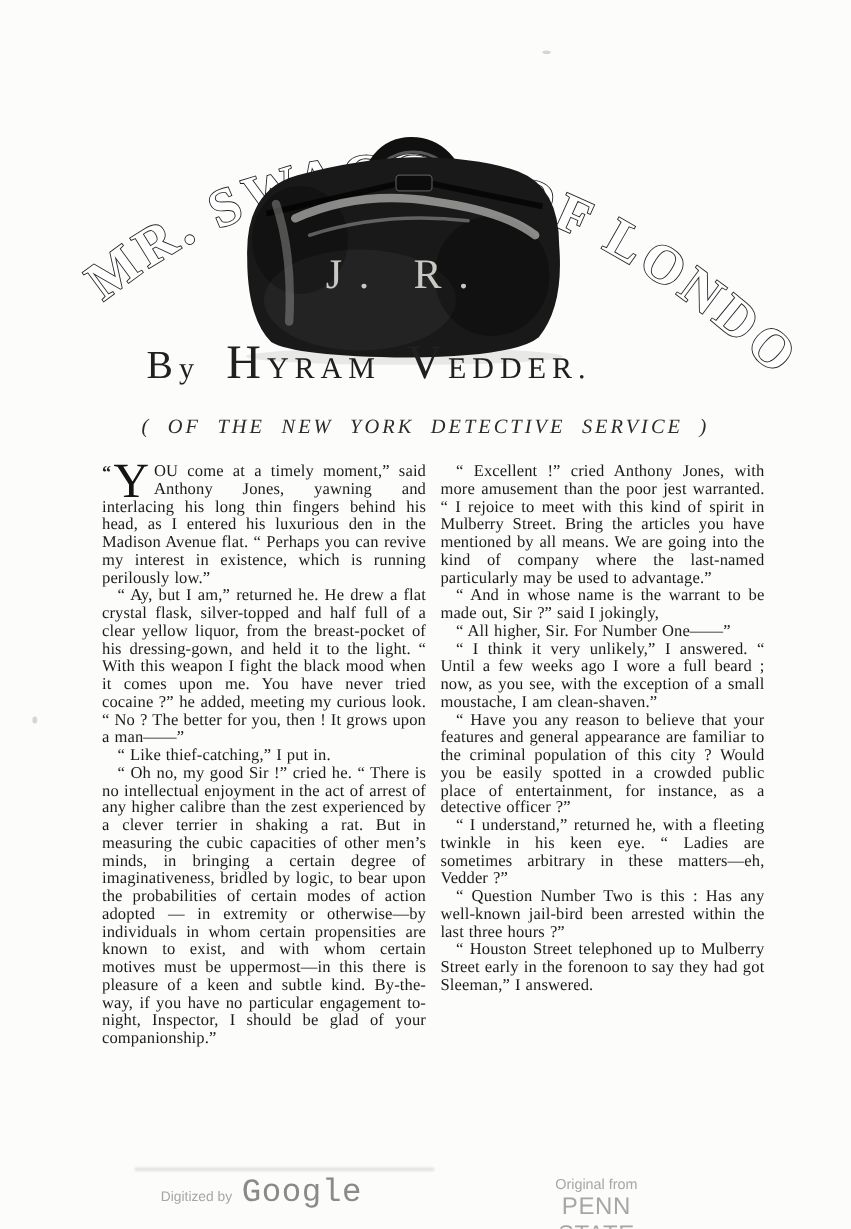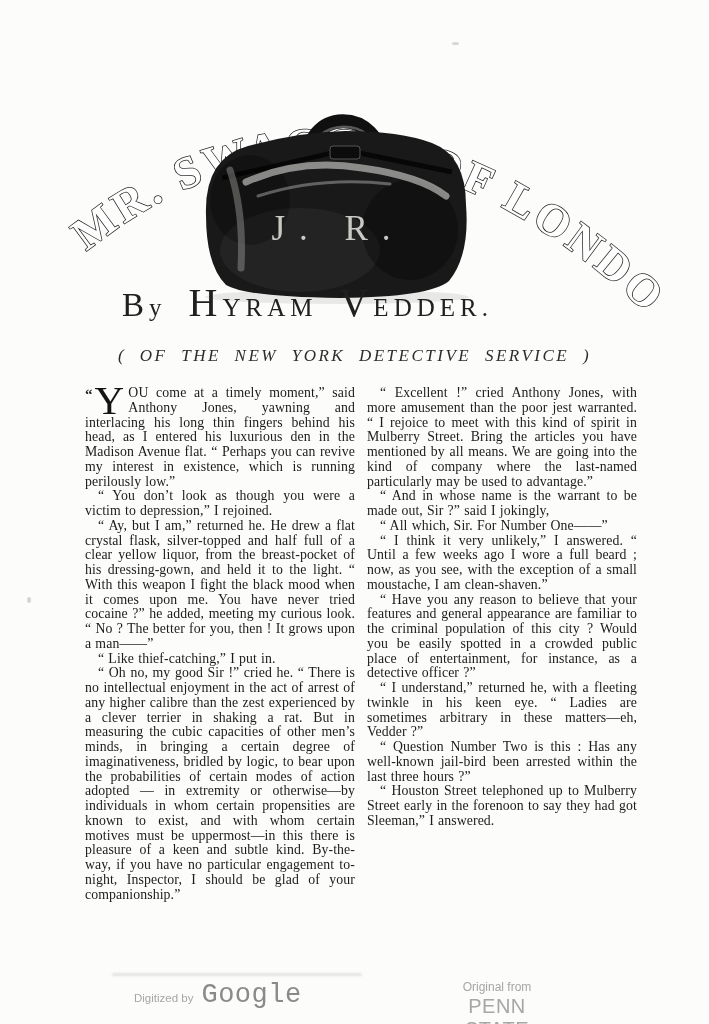--- a/index.html
+++ b/index.html
@@ -122,29 +122,28 @@
     </g>
   </svg>
 
   <div class="byline"><span class="bycap">B</span><span>y</span><span class="gap"></span><span class="cap">H</span><span>YRAM</span><span class="gap"></span><span class="cap">V</span><span>EDDER.</span></div>
 
   <div class="subtitle">( OF THE NEW YORK DETECTIVE SERVICE )</div>
 
   <div class="columns">
     <div class="col">
       <p class="first"><span class="oq">“</span><span class="dropcap">Y</span><span>OU come at a timely moment,” said Anthony Jones, yawning and interlacing his long thin fingers behind his head, as I entered his luxurious den in the Madison Avenue flat. “ Perhaps you can revive my interest in existence, which is running perilously low.”</span></p>
-    <p>“ You don’t look as though you were a victim to depression,” I rejoined.</p>
         <p>“ Ay, but I am,” returned he. He drew a flat crystal flask, silver-topped and half full of a clear yellow liquor, from the breast-pocket of his dressing-gown, and held it to the light. “ With this weapon I fight the black mood when it comes upon me. You have never tried cocaine&nbsp;?” he added, meeting my curious look. “ No&nbsp;? The better for you, then&nbsp;! It grows upon a man——”</p>
         <p>“ Like thief-catching,” I put in.</p>
         <p>“ Oh no, my good Sir&nbsp;!” cried he. “ There is no intellectual enjoyment in the act of arrest of any higher calibre than the zest experienced by a clever terrier in shaking a rat. But in measuring the cubic capacities of other men’s minds, in bringing a certain degree of imaginativeness, bridled by logic, to bear upon the probabilities of certain modes of action adopted — in extremity or otherwise—by individuals in whom certain propensities are known to exist, and with whom certain motives must be uppermost—in this there is pleasure of a keen and subtle kind. By-the-way, if you have no particular engagement to-night, Inspector, I should be glad of your companionship.”</p>
       </div>
     <div class="col">
         <p>“ Excellent&nbsp;!” cried Anthony Jones, with more amusement than the poor jest warranted. “ I rejoice to meet with this kind of spirit in Mulberry Street. Bring the articles you have mentioned by all means. We are going into the kind of company where the last-named particularly may be used to advantage.”</p>
         <p>“ And in whose name is the warrant to be made out, Sir&nbsp;?” said I jokingly,</p>
-        <p>“ All which, Sir. For Number One——”</p>
+        <p>“ All higher, Sir. For Number One——”</p>
         <p>“ I think it very unlikely,” I answered. “ Until a few weeks ago I wore a full beard&nbsp;; now, as you see, with the exception of a small moustache, I am clean-shaven.”</p>
         <p>“ Have you any reason to believe that your features and general appearance are familiar to the criminal population of this city&nbsp;? Would you be easily spotted in a crowded public place of entertainment, for instance, as a detective officer&nbsp;?”</p>
         <p>“ I understand,” returned he, with a fleeting twinkle in his keen eye. “ Ladies are sometimes arbitrary in these matters—eh, Vedder&nbsp;?”</p>
         <p>“ Question Number Two is this&nbsp;: Has any well-known jail-bird been arrested within the last three hours&nbsp;?”</p>
         <p>“ Houston Street telephoned up to Mulberry Street early in the forenoon to say they had got Sleeman,” I answered.</p>
       </div>
   </div>
 
   <div class="smudge"></div>
   <div class="footer-left">

